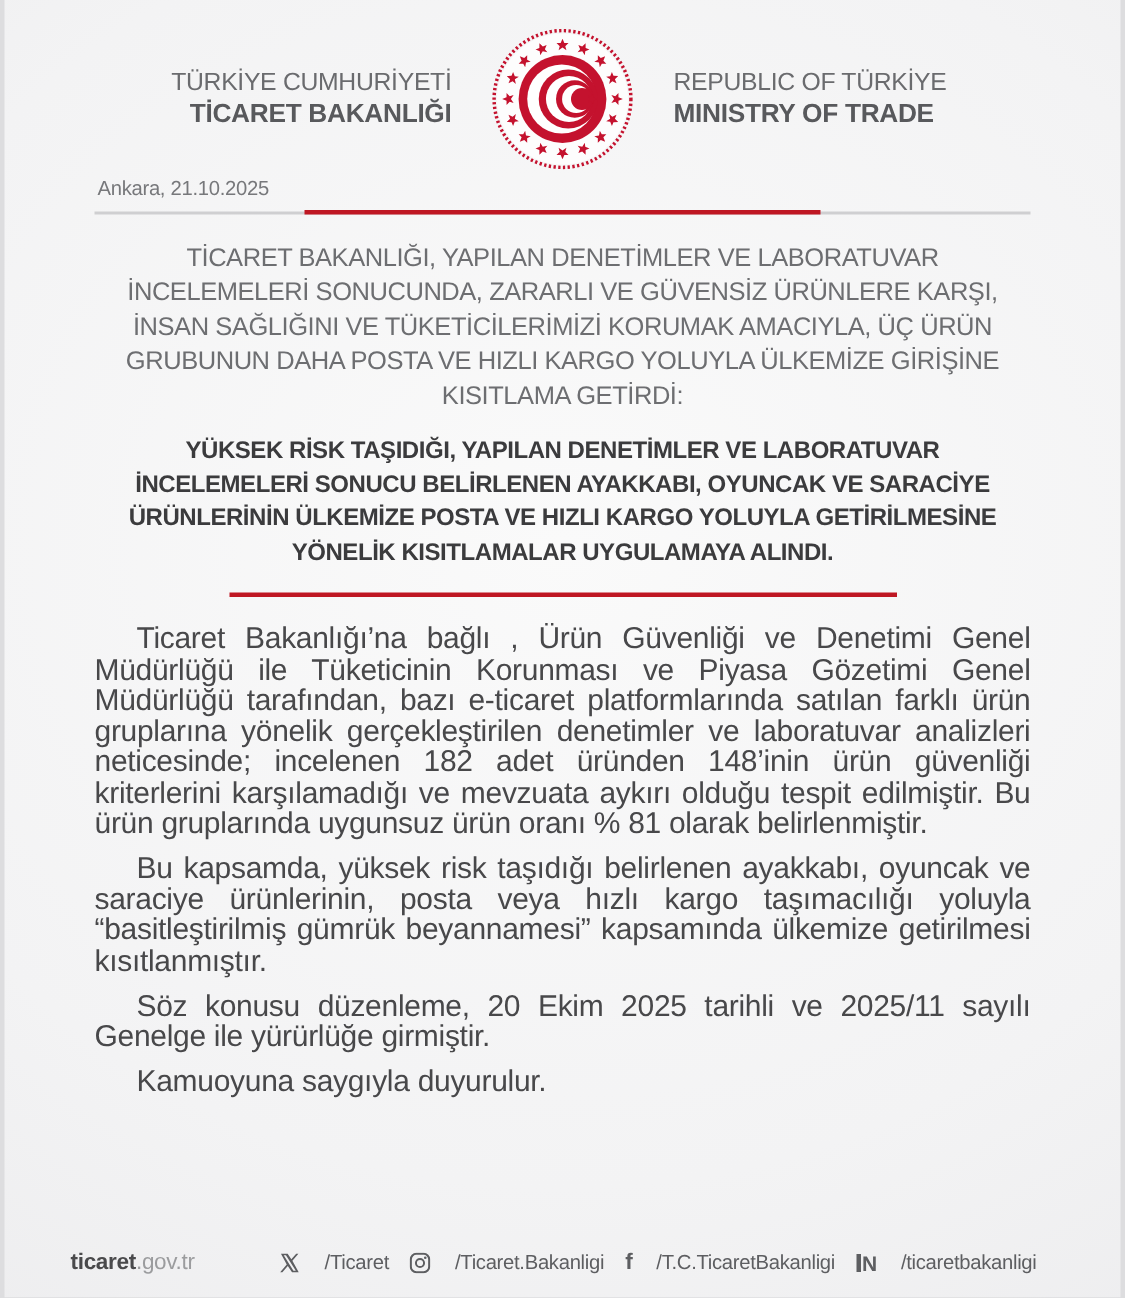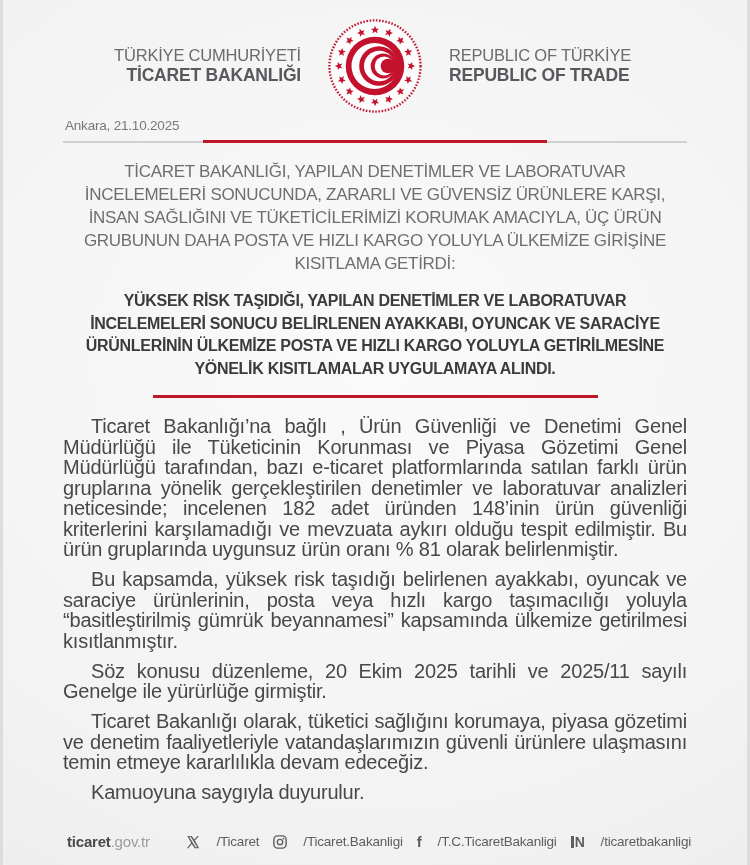--- a/index.html
+++ b/index.html
@@ -81,21 +81,21 @@
     text-indent: 28px;
     font-size: 20px;
     line-height: 20.5px;
     color: #48484a;
     letter-spacing: -0.2px;
     margin-bottom: 9.5px;
   }
   
   .footer {
     position: absolute;
-    left: 64px;
+    left: 44px;
     right: 56px;
     bottom: 15px;
     display: flex;
     justify-content: space-between;
     align-items: flex-start;
   }
   .site { font-size: 15px; color: #9b9c9e; letter-spacing: -0.2px; cursor: pointer; }
   .site b { color: #4a4a4c; font-weight: 700; }
   .socials { display: flex; align-items: center; gap: 14px; }
   .social-item { display: flex; align-items: center; gap: 16px; color: #5d5e61; font-size: 13.5px; letter-spacing: -0.2px; cursor: pointer; }
@@ -149,40 +149,39 @@
       <circle cx="54" cy="50" r="20.5" fill="#c4122e"></circle>
       <circle cx="54.5" cy="50" r="16" fill="#ffffff"></circle>
       <circle cx="58.5" cy="50" r="13" fill="#c4122e"></circle>
       <circle cx="59.5" cy="50" r="9.8" fill="#ffffff"></circle>
       <circle cx="63.5" cy="50" r="7.6" fill="#c4122e"></circle>
       <use href="#st" transform="translate(70.5 50) rotate(90) scale(0.82)" fill="#ffffff" style="fill:#ffffff"></use>
     </svg>
 
     <div class="org-block en">
       <div class="org-line1">REPUBLIC OF TÜRKİYE</div>
-      <div class="org-line2">REPUBLIC OF TRADE</div>
+      <div class="org-line2">MINISTRY OF TRADE</div>
     </div>
   </div>
 
   <div class="dateline">Ankara, 21.10.2025</div>
 
   <div class="divider">
     <div class="divider-gray"></div>
     <div class="divider-red"></div>
   </div>
 
   <div class="headline">TİCARET BAKANLIĞI, YAPILAN DENETİMLER VE LABORATUVAR İNCELEMELERİ SONUCUNDA, ZARARLI VE GÜVENSİZ ÜRÜNLERE KARŞI, İNSAN SAĞLIĞINI VE TÜKETİCİLERİMİZİ KORUMAK AMACIYLA, ÜÇ ÜRÜN GRUBUNUN DAHA POSTA VE HIZLI KARGO YOLUYLA ÜLKEMİZE GİRİŞİNE KISITLAMA GETİRDİ:</div>
   <div class="subheadline">YÜKSEK RİSK TAŞIDIĞI, YAPILAN DENETİMLER VE LABORATUVAR İNCELEMELERİ SONUCU BELİRLENEN AYAKKABI, OYUNCAK VE SARACİYE ÜRÜNLERİNİN ÜLKEMİZE POSTA VE HIZLI KARGO YOLUYLA GETİRİLMESİNE YÖNELİK KISITLAMALAR UYGULAMAYA ALINDI.</div>
   <div class="red-rule"></div>
 
   <div class="body-text">
     <p>Ticaret Bakanlığı’na bağlı , Ürün Güvenliği ve Denetimi Genel Müdürlüğü ile Tüketicinin Korunması ve Piyasa Gözetimi Genel Müdürlüğü tarafından, bazı e-ticaret platformlarında satılan farklı ürün gruplarına yönelik gerçekleştirilen denetimler ve laboratuvar analizleri neticesinde; incelenen 182 adet üründen 148’inin ürün güvenliği kriterlerini karşılamadığı ve mevzuata aykırı olduğu tespit edilmiştir. Bu ürün gruplarında uygunsuz ürün oranı % 81 olarak belirlenmiştir.</p>
     <p>Bu kapsamda, yüksek risk taşıdığı belirlenen ayakkabı, oyuncak ve saraciye ürünlerinin, posta veya hızlı kargo taşımacılığı yoluyla “basitleştirilmiş gümrük beyannamesi” kapsamında ülkemize getirilmesi kısıtlanmıştır.</p>
     <p>Söz konusu düzenleme, 20 Ekim 2025 tarihli ve 2025/11 sayılı Genelge ile yürürlüğe girmiştir.</p>
-    <p>Ticaret Bakanlığı olarak, tüketici sağlığını korumaya, piyasa gözetimi ve denetim faaliyetleriyle vatandaşlarımızın güvenli ürünlere ulaşmasını temin etmeye kararlılıkla devam edeceğiz.</p>
     <p>Kamuoyuna saygıyla duyurulur.</p>
   </div>
 
   <div class="footer">
     <div class="site"><b>ticaret</b><span>.gov.tr</span></div>
 
     <div class="socials">
 
       <div class="social-item">
         <svg width="14" height="14" viewBox="0 0 16 16">

